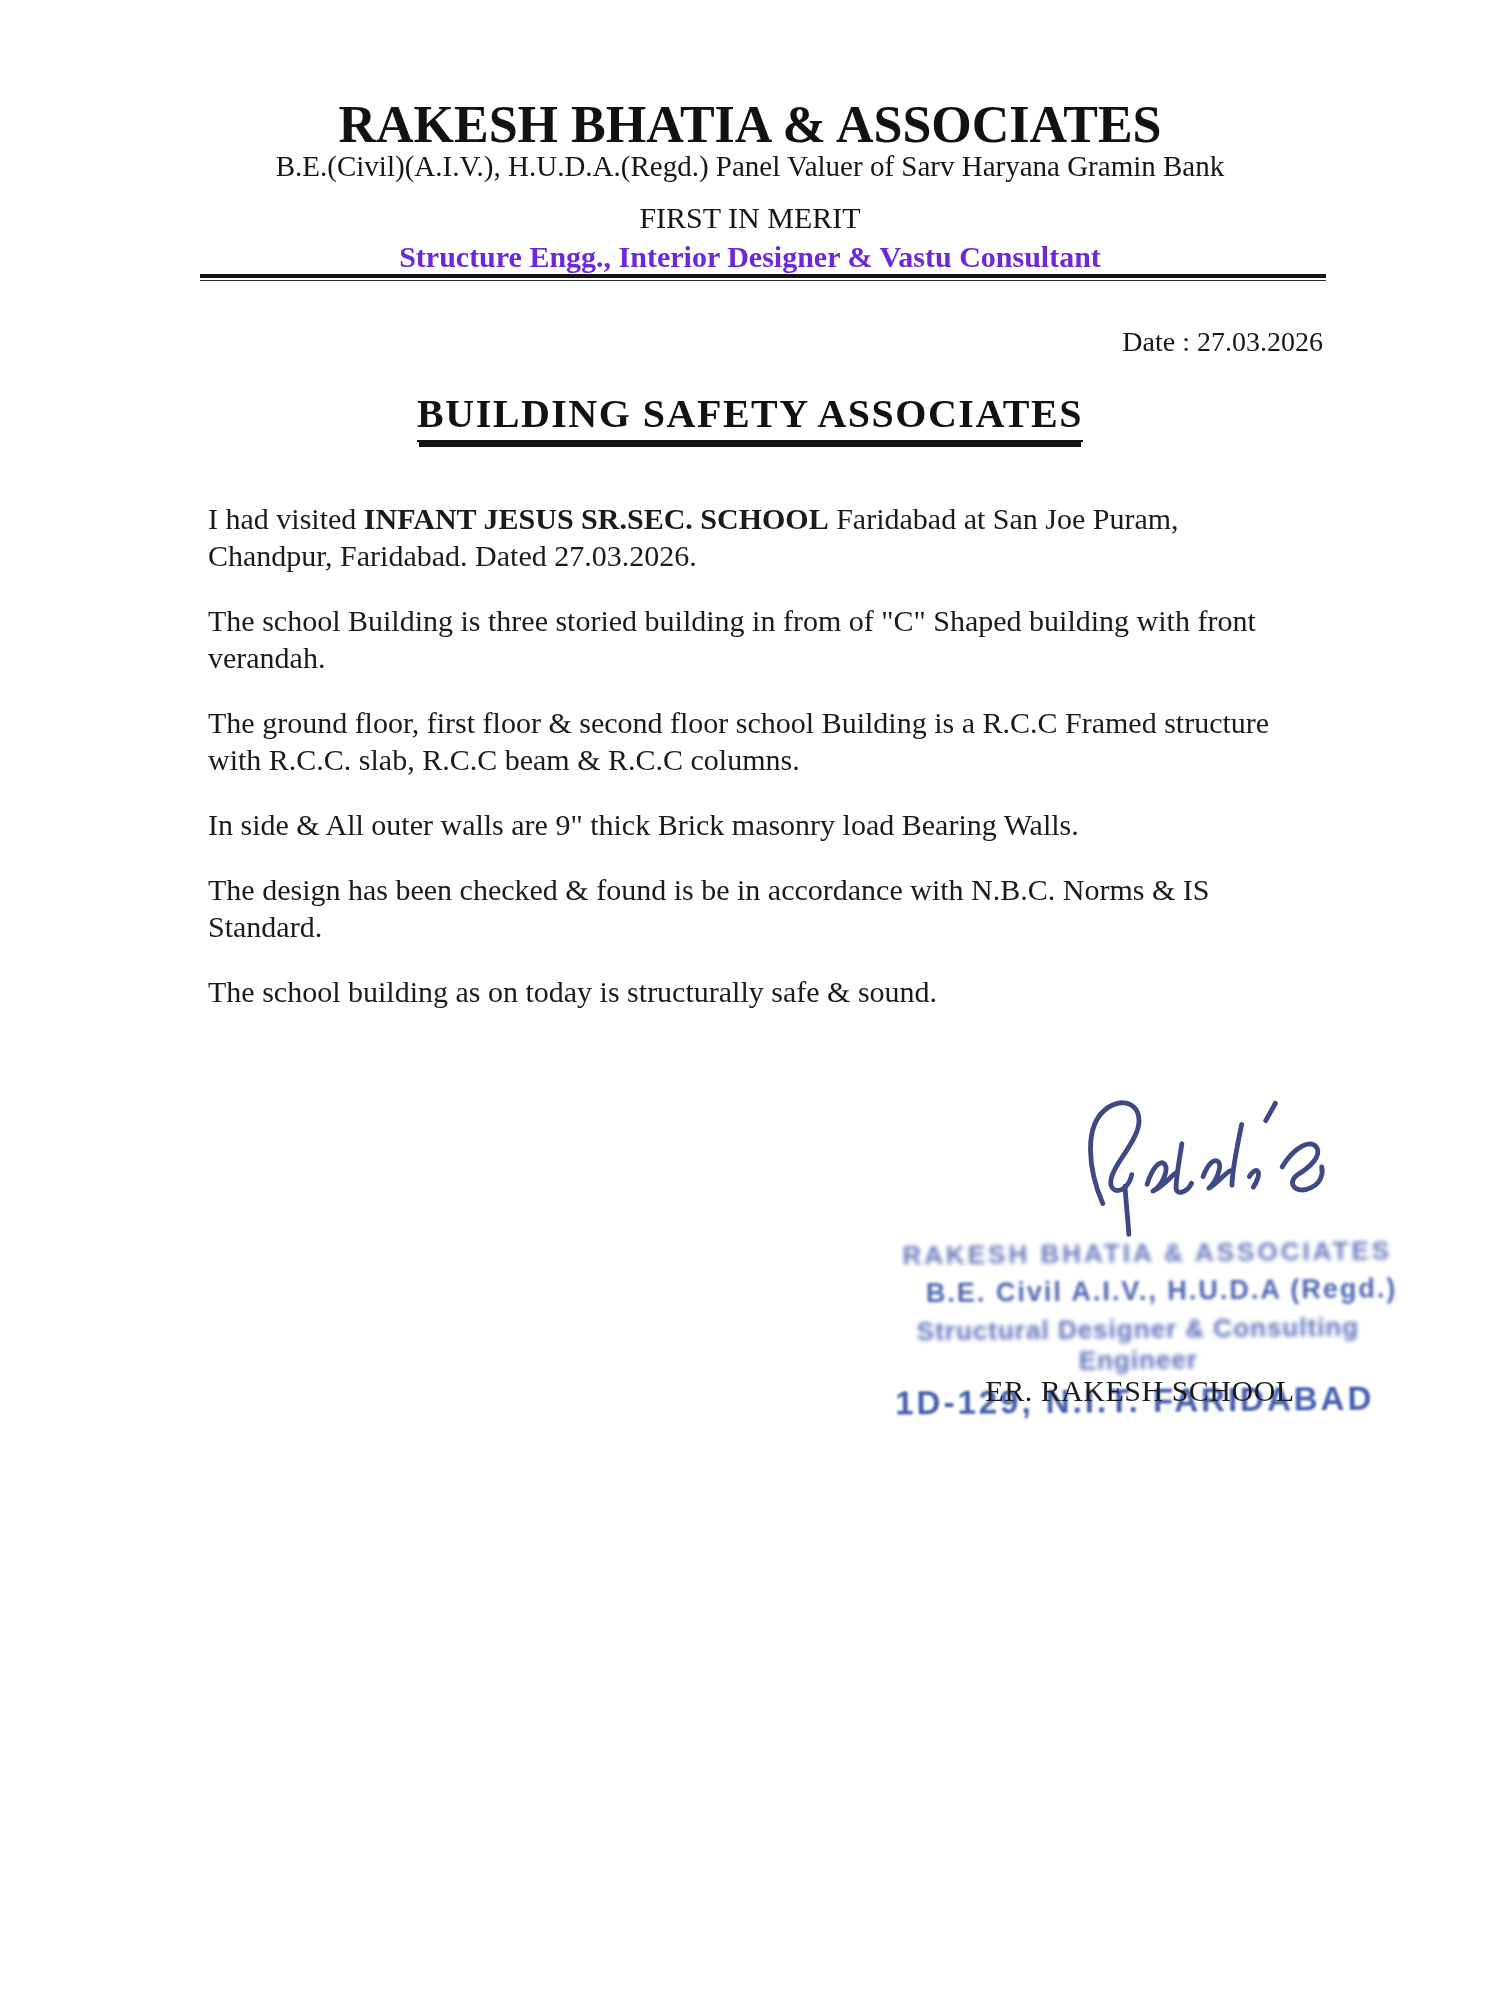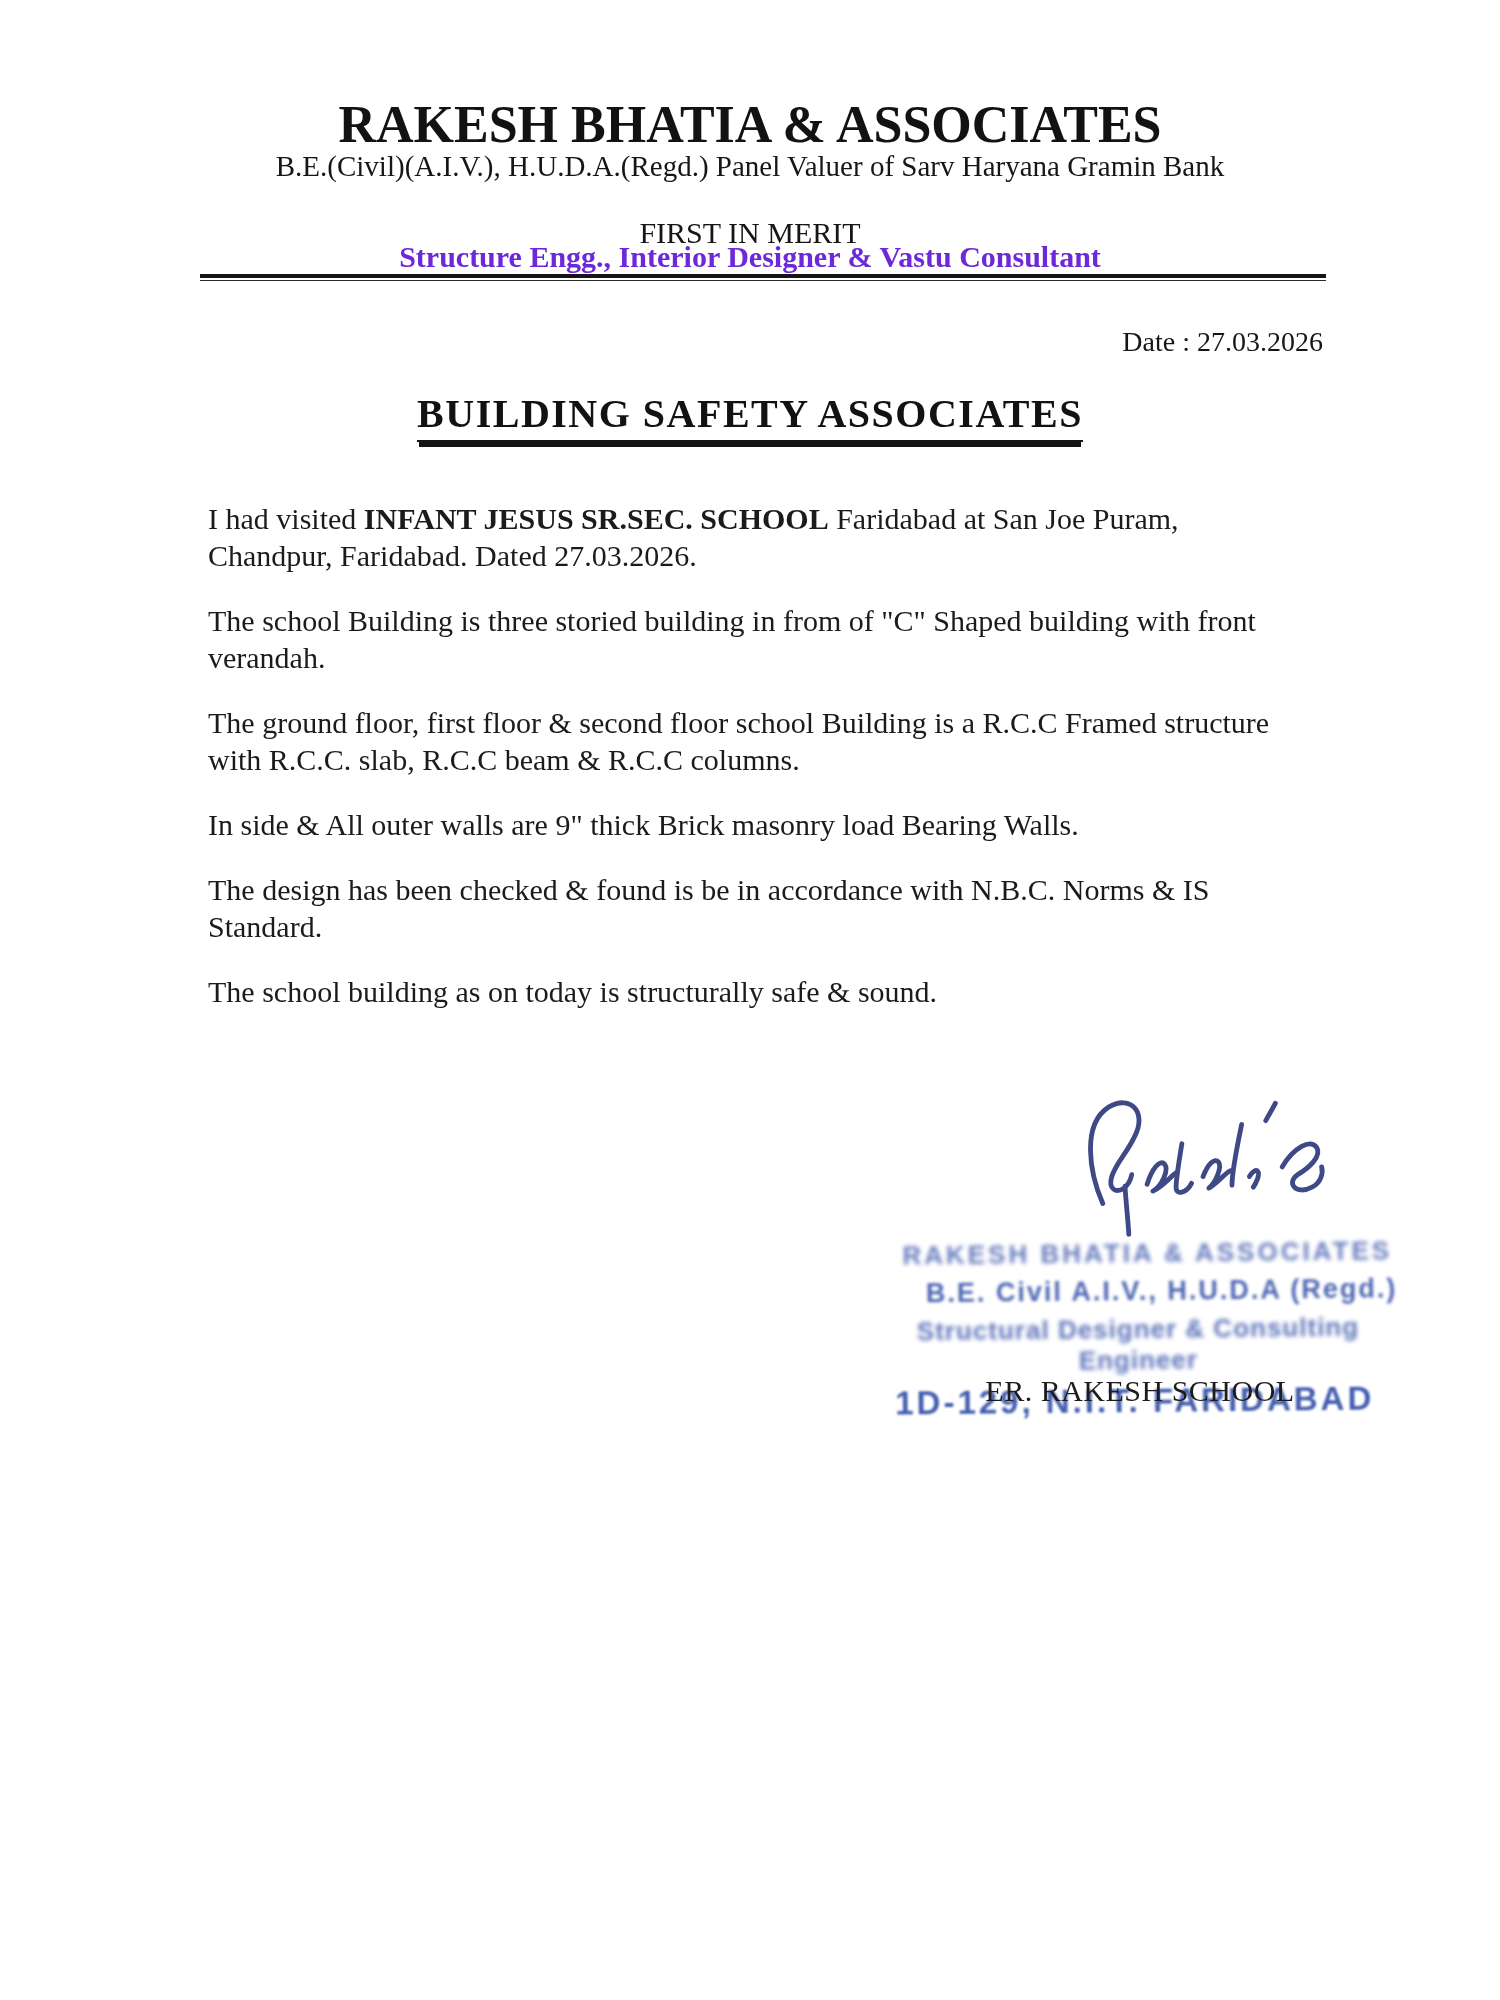--- a/index.html
+++ b/index.html
@@ -19,21 +19,21 @@
     font-size:52px;font-weight:bold;
     letter-spacing:0px;
     color:#121212;
   }
   .credentials{
     top:150px;
     font-size:29px;
     color:#161616;
   }
   .merit{
-    top:216px;
+    top:201px;
     font-size:30px;
     color:#161616;
   }
   .services{
     top:240px;
     font-size:30px;font-weight:bold;
     color:#6d28d9;
   }
   .header-rule{
     top:274px;left:200px;width:1126px;height:2px;

